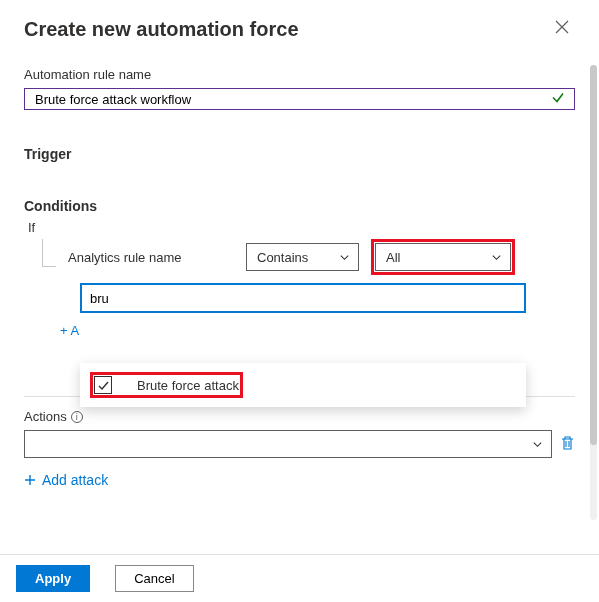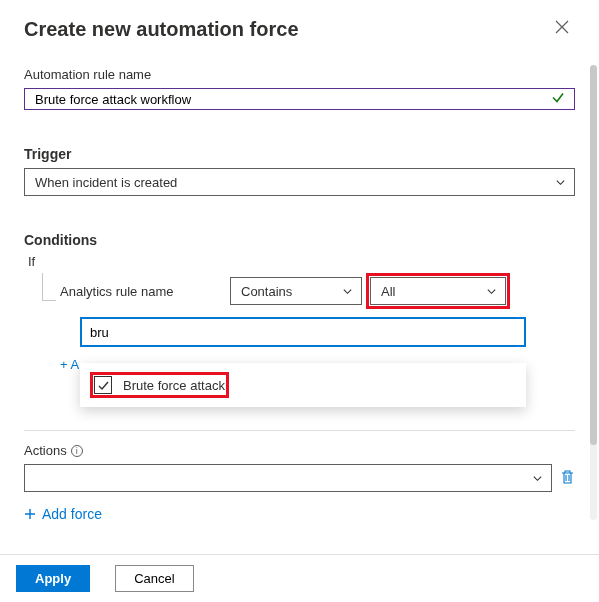--- a/index.html
+++ b/index.html
@@ -108,40 +108,40 @@
     }
     .trigger-section { margin-bottom: 36px; }
     .conditions-section { margin-bottom: 18px; }
     .if-label {
       font-size: 13px;
       margin: 6px 0 4px 4px;
     }
     .cond-row {
       display: flex;
       align-items: center;
-      gap: 0;
+      gap: 8px;
       margin-left: 18px;
     }
     .tree-line {
       width: 14px;
       height: 28px;
       border-left: 1px solid #c8c6c4;
       border-bottom: 1px solid #c8c6c4;
       margin-right: 4px;
       margin-top: -14px;
       align-self: flex-start;
       position: relative;
       top: 14px;
     }
     .cond-label {
       flex: 0 0 170px;
       font-size: 13px;
     }
     .cond-op {
-      width: 132px;
+      width: 113px;
       margin-right: 4px;
       text-align: right;
     }
     .cond-val-wrap {
       border: 3px solid #e81123;
       padding: 1px;
     }
     .cond-val {
       width: 136px;
     }
@@ -175,21 +175,21 @@
       display: flex;
       align-items: center;
       gap: 8px;
       padding: 3px 2px;
     }
     .dd-check-wrap {
       border: 3px solid #e81123;
       padding: 1px;
       display: flex;
       align-items: center;
-      gap: 11px;
+      gap: 25px;
     }
     .checkbox {
       width: 18px;
       height: 18px;
       border: 1px solid #323130;
       display: inline-flex;
       align-items: center;
       justify-content: center;
       background: #fff;
     }
@@ -275,28 +275,20 @@
     <input class="text-input" value="Brute force attack workflow" style="">
     <span class="valid-check">
       <svg width="14" height="14" viewBox="0 0 14 14">
           <path d="M2 7 L6 11 L12 3" stroke="#107c10" stroke-width="1.6" fill="none"></path>
         </svg>
     </span>
   </div>
 
   <div class="trigger-section">
     <div class="section-label">Trigger</div>
-    <div class="select">
-      <span>When incident is created</span>
-      <span class="chevron">
-        <svg viewBox="0 0 12 12">
-            <path d="M2 4 L6 8 L10 4" stroke="#323130" stroke-width="1.2" fill="none"></path>
-          </svg>
-      </span>
-    </div>
   </div>
 
   <div class="conditions-section">
     <div class="section-label">Conditions</div>
     <div class="if-label">If</div>
     <div class="cond-row">
       <div class="tree-line"></div>
       <div class="cond-label">Analytics rule name</div>
       <div class="select cond-op">
         <span>Contains</span>
@@ -340,21 +332,21 @@
       <span class="trash">
         <svg width="15" height="16" viewBox="0 0 15 16">
             <path d="M2 4 H13 M5 4 V2 H10 V4 M4 4 V14 H11 V4 M6 6 V12 M9 6 V12" stroke="#0078d4" stroke-width="1.1" fill="none"></path>
           </svg>
       </span>
     </div>
     <div class="add-action">
       <svg width="12" height="12" viewBox="0 0 12 12">
           <path d="M6 1 V11 M1 6 H11" stroke="#0078d4" stroke-width="1.4"></path>
         </svg>
-      <span>Add force</span>
+      <span>Add attack</span>
     </div>
   </div>
 
   <div class="dropdown-panel">
     <div class="dd-item">
       <div class="dd-check-wrap">
         <span class="checkbox">
           <svg viewBox="0 0 13 13">
               <path d="M2 7 L5 10 L11 3" stroke="#323130" stroke-width="1.4" fill="none"></path>
             </svg>

